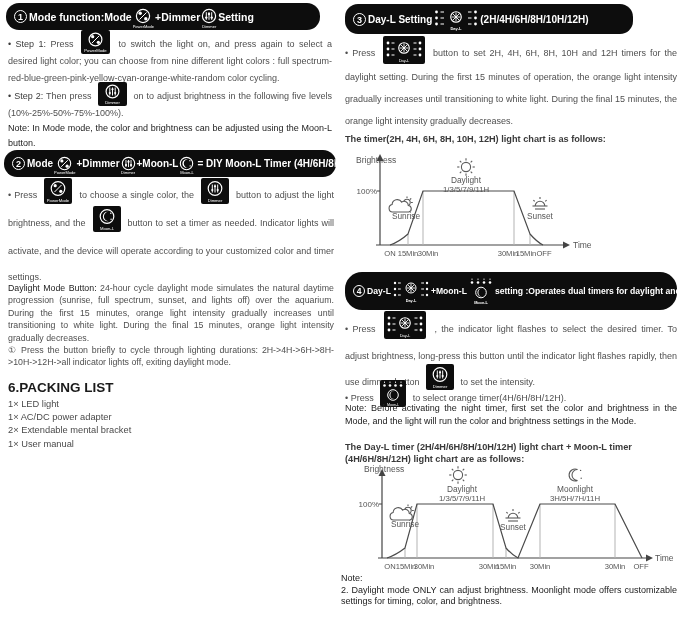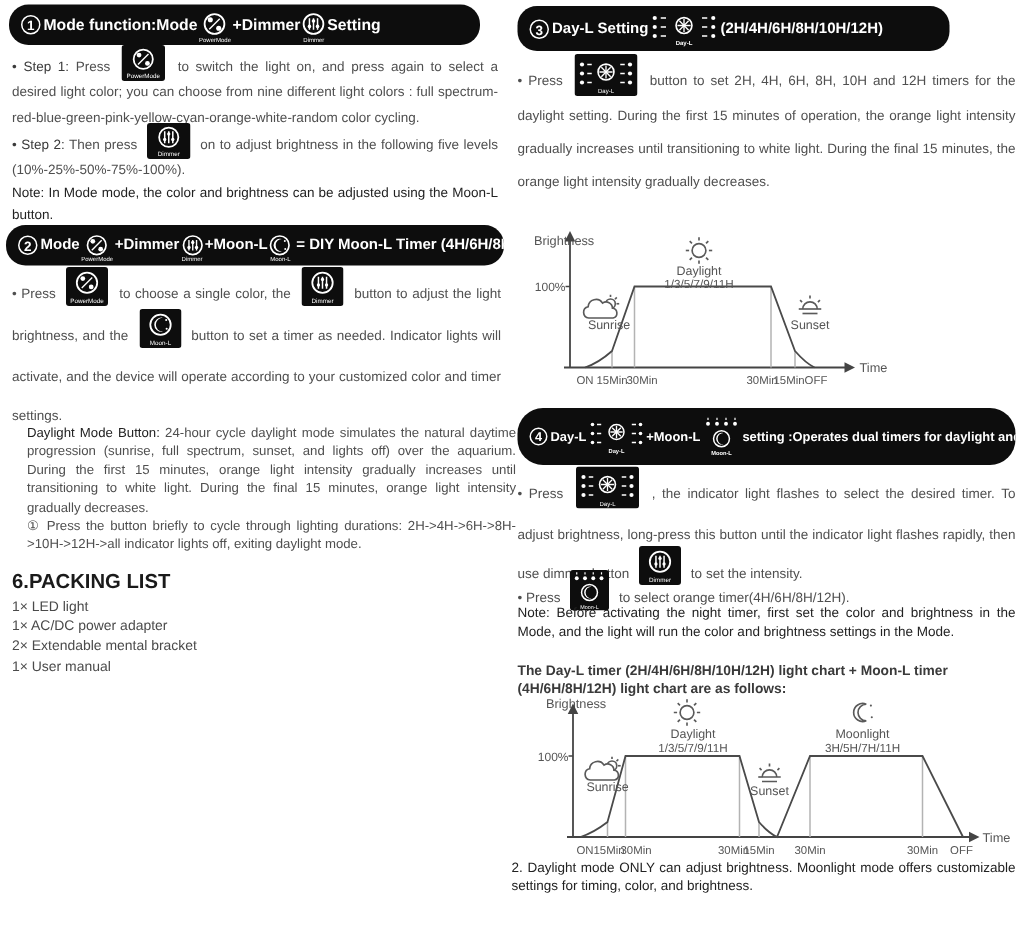--- a/index.html
+++ b/index.html
@@ -190,21 +190,21 @@
       <rect width="28" height="26" rx="2" fill="#0d0d0d"></rect>
       <circle cx="14" cy="10.5" r="6.8" fill="none" stroke="#fff" stroke-width="1.2"></circle>
       <path d="M15.6,5.8 A4.8,4.8 0 1 0 15.6,15.2 A3.7,3.7 0 1 1 15.6,5.8 Z" fill="#fff"></path>
       <circle cx="17.8" cy="7.3" r="0.7" fill="#fff"></circle>
           <circle cx="18.1" cy="13.2" r="0.7" fill="#fff"></circle>
       <text x="14" y="24" text-anchor="middle" font-size="4.2" fill="#fff">Moon-L</text>
     </svg></span>
     <span>button to set a timer as needed. Indicator lights will activate, and the device will operate according to your customized color and timer settings.</span>
   </p>
 
-  <div class="abs" style="left:12px;top:282px;width:326px">
+  <div class="abs" style="left:2px;top:282px;width:326px">
     <p style="font-size:8.8px;line-height:12.4px;text-align:justify">
       <span class="blk">Daylight Mode Button:</span>
       <span>24-hour cycle daylight mode simulates the natural daytime progression (sunrise, full spectrum, sunset, and lights off) over the aquarium. During the first 15 minutes, orange light intensity gradually increases until transitioning to white light. During the final 15 minutes, orange light intensity gradually decreases.</span>
     </p>
     <p style="font-size:8.8px;line-height:12.4px;text-align:justify">① Press the button briefly to cycle through lighting durations: 2H-&gt;4H-&gt;6H-&gt;8H-&gt;10H-&gt;12H-&gt;all indicator lights off, exiting daylight mode.</p>
   </div>
 
   <h2 class="abs" style="left:2px;top:380px;font-size:13.5px;color:#1a1a1a">6.PACKING LIST</h2>
   <ul class="abs" style="left:2px;top:398px;font-size:9.3px;line-height:13.2px;color:#4a4a4a">
     <li>1× LED light</li>
@@ -271,20 +271,21 @@
         <line x1="21" y1="7.6" x2="21" y2="16.4"></line>
             <line x1="16.6" y1="12" x2="25.4" y2="12"></line>
         <line x1="17.9" y1="8.9" x2="24.1" y2="15.1"></line>
             <line x1="24.1" y1="8.9" x2="17.9" y2="15.1"></line>
       </g>
       <text x="21" y="26" text-anchor="middle" font-size="4" fill="#fff">Day-L</text>
     </svg></span>
     <span>button to set 2H, 4H, 6H, 8H, 10H and 12H timers for the daylight setting. During the first 15 minutes of operation, the orange light intensity gradually increases until transitioning to white light. During the final 15 minutes, the orange light intensity gradually decreases.</span>
   </p>
 
+  <p class="abs chart-title" style="left:4px;top:134px;width:332px">The timer(2H, 4H, 6H, 8H, 10H, 12H) light chart is as follows:</p>
 
   <svg class="abs" style="left:3px;top:150px" width="332" height="114" viewBox="0 0 332 114">
     <text x="12" y="13" font-size="8.5" fill="#555">Brightness</text>
     <line x1="36" y1="10" x2="36" y2="95" stroke="#444" stroke-width="1.2"></line>
     <polygon points="36,4 32.5,11 39.5,11" fill="#444"></polygon>
     <line x1="32" y1="95" x2="220" y2="95" stroke="#444" stroke-width="1.2"></line>
     <polygon points="226,95 219,91.5 219,98.5" fill="#444"></polygon>
     <text x="229" y="98" font-size="8.5" fill="#555">Time</text>
     <text x="33" y="44" font-size="8" fill="#555" text-anchor="end">100%</text>
     <line x1="33" y1="41" x2="36" y2="41" stroke="#444"></line>
@@ -463,15 +464,16 @@
       <text x="80" y="107">30Min</text>
       <text x="145" y="107">30Min</text>
       <text x="162" y="107">15Min</text>
       <text x="196" y="107">30Min</text>
       <text x="271" y="107">30Min</text>
       <text x="297" y="107">OFF</text>
     </g>
   </svg>
 
   <div class="abs" style="left:0;top:573px;width:336px">
+    <p class="blk" style="font-size:9px;line-height:11.5px">Note:</p>
     <p class="blk" style="font-size:9px;line-height:11.8px;text-align:justify">2. Daylight mode ONLY can adjust brightness. Moonlight mode offers customizable settings for timing, color, and brightness.</p>
   </div>
 </div>
 
 </body></html>

